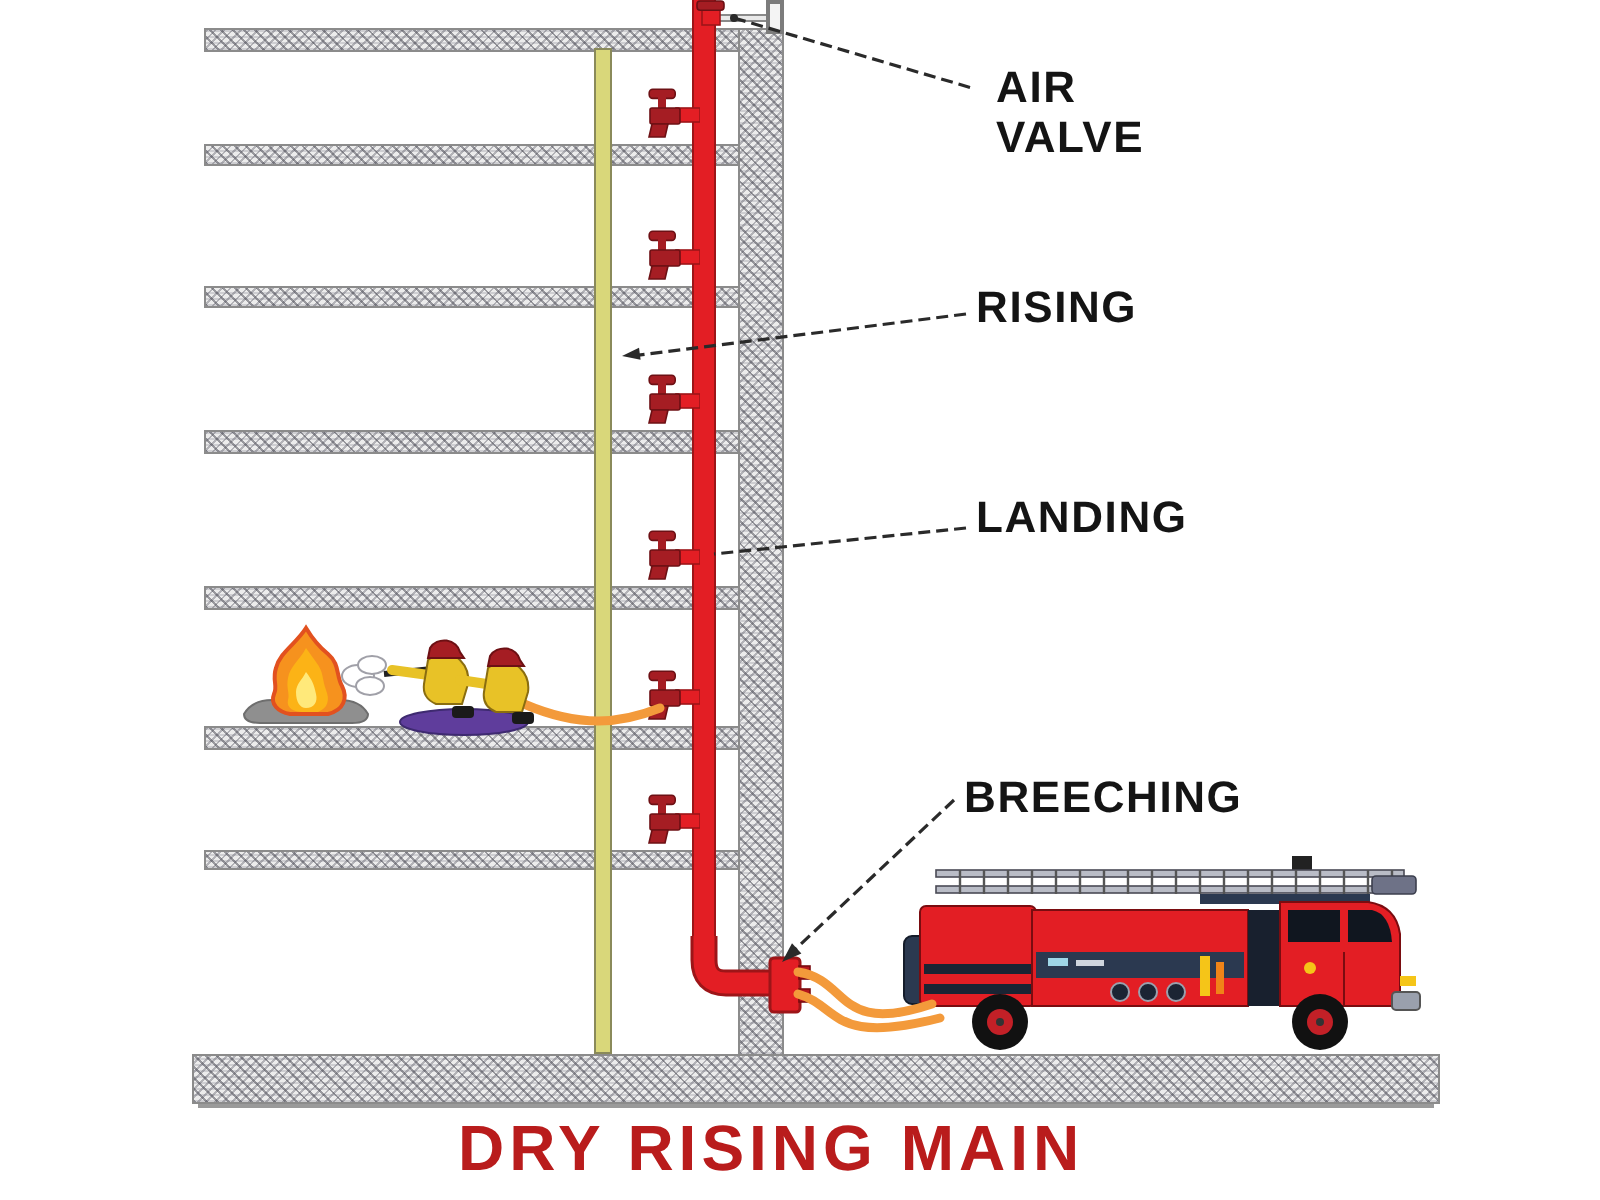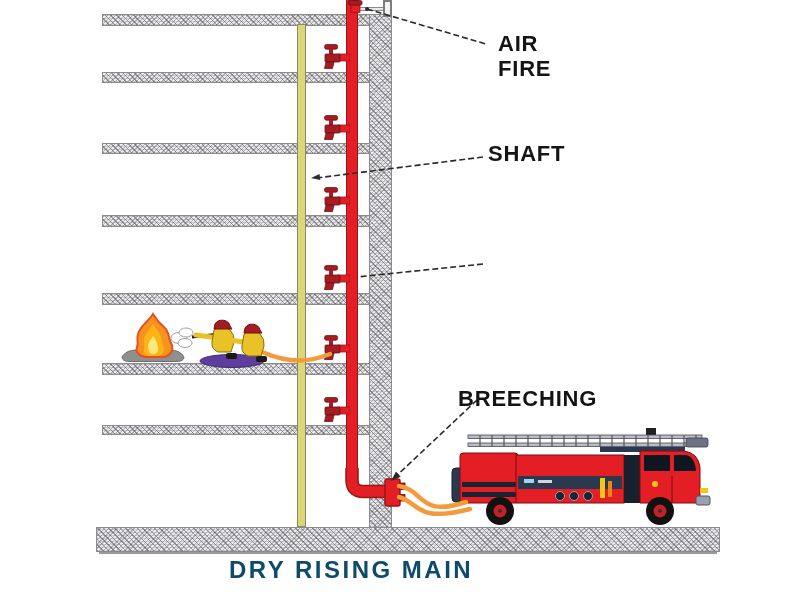--- a/index.html
+++ b/index.html
@@ -27,22 +27,22 @@
     background:#e31e24;border-left:1px solid #9d1518;border-right:1px solid #9d1518;
     box-sizing:border-box;z-index:4;}
   .valve{position:absolute;left:324px;width:26px;height:26px;z-index:5;}
   .art{position:absolute;z-index:6;}
   .overlay{position:absolute;left:0;top:0;width:800px;height:600px;z-index:9;pointer-events:none;}
   .label{
     position:absolute;z-index:10;color:#141414;font-weight:bold;
     font-size:22px;line-height:1.14;letter-spacing:0.8px;white-space:nowrap;
   }
   .title{
-    position:absolute;z-index:10;color:#0c4a6e;font-weight:bold;
-    font-size:24px;letter-spacing:2.5px;white-space:nowrap;
+    position:absolute;z-index:10;color:#b91c1c;font-weight:bold;
+    font-size:32px;letter-spacing:2.5px;white-space:nowrap;
   }
   .ventstub{position:absolute;left:383px;top:0px;width:9px;height:17px;background:#f4f4f4;
     border:2px solid #7c7c7c;box-sizing:border-box;z-index:3;}
   .ventline{position:absolute;left:357px;top:7px;width:28px;height:4px;background:#e9e9e9;
     border:1px solid #8a8a8a;box-sizing:border-box;z-index:2;}
 </style>
 </head>
 <body>
 
 <div id="stage">
@@ -196,26 +196,27 @@
       <path d="M483,264 L357,277"></path>
       <path d="M477,400 L392,480"></path>
     </g>
     <polygon points="311,178 320.3,179.9 319.5,173.9" fill="#2a2a2a"></polygon>
     <polygon points="391,481 400.7,476.8 396,471.6" fill="#2a2a2a"></polygon>
     <circle cx="367" cy="9" r="2" fill="#2a2a2a"></circle>
   </svg>
 
   <div class="label" style="left:498px;top:31px">
     <div>AIR</div>
-    <div>FIRE</div>
+    <div>VALVE</div>
   </div>
   <div class="label" style="left:488px;top:141px">
-    <div>SHAFT</div>
+    <div>RISING</div>
   </div>
   <div class="label" style="left:488px;top:246px">
-  </div>
-  <div class="label" style="left:458px;top:386px">
+    <div>LANDING</div>
+  </div>
+  <div class="label" style="left:482px;top:386px">
     <div>BREECHING</div>
   </div>
 
   <div class="title" style="left:229px;top:556px">DRY RISING MAIN</div>
 
 </div>
 
 </body></html>

